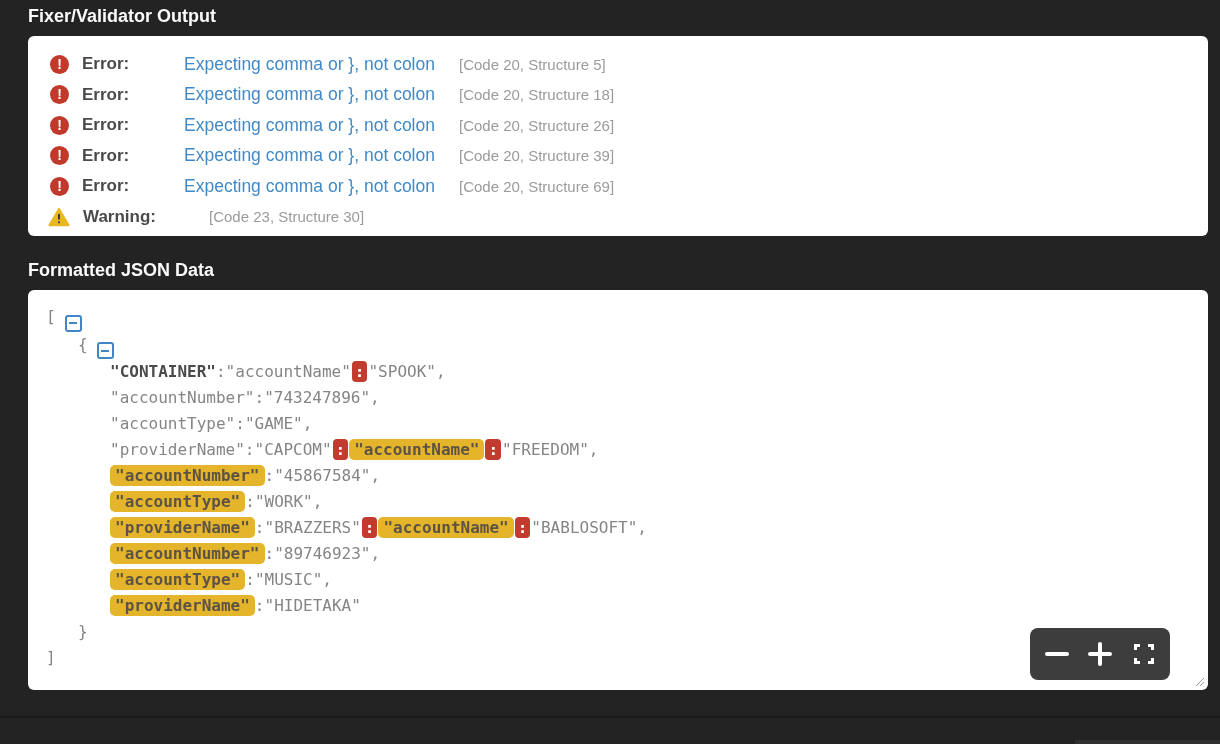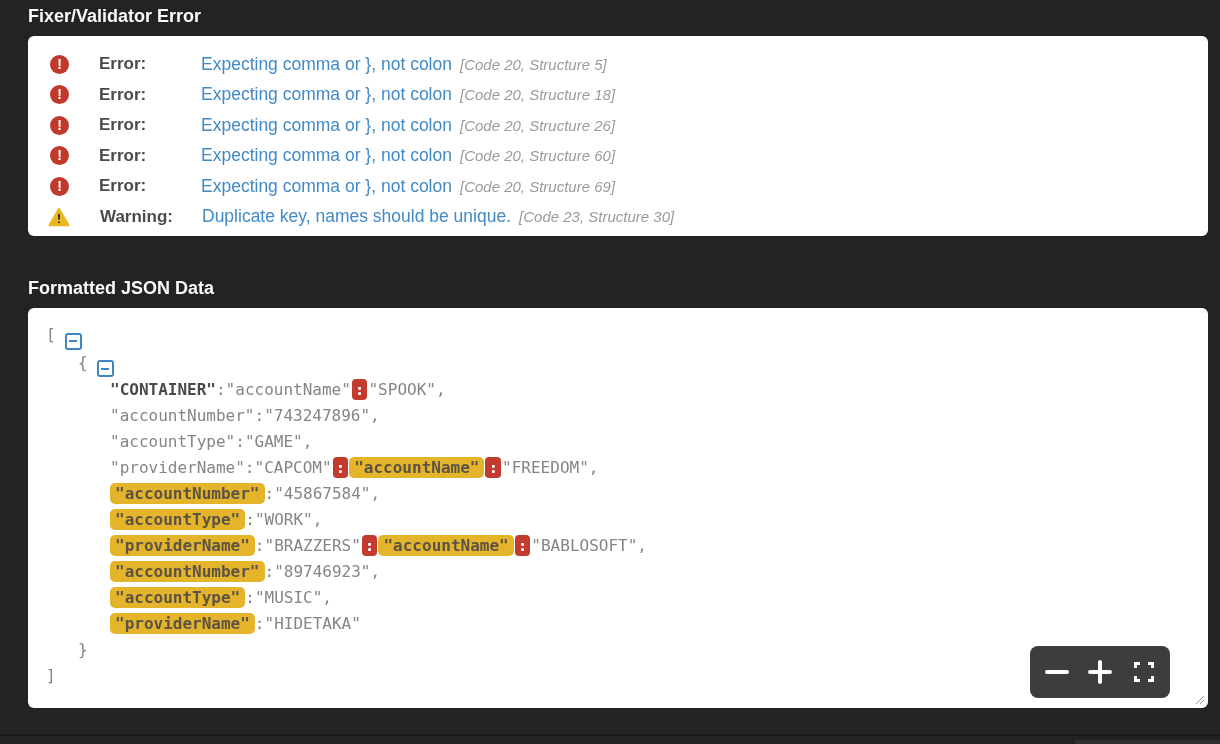--- a/index.html
+++ b/index.html
@@ -8,47 +8,47 @@
     width:1220px; height:744px;
     background:#232323;
     font-family:"Liberation Sans", sans-serif;
     overflow:hidden;
     position:relative;
   }
   .section-title {
     color:#fafafa; font-size:18px; font-weight:bold;
     margin:0; padding:7px 0 11px 28px; line-height:18px;
   }
-  .section-title.second { padding-top:43px; }
+  .section-title.second { padding-top:25px; }
   .panel {
     margin-left:28px; width:1180px;
     background:#ffffff; border-radius:6px;
   }
   
   .panel.validator { height:200px; padding-top:13px; }
   .vrow {
     display:flex; align-items:center;
     height:30.5px; padding-left:22px;
   }
   .vicon-err {
     width:19px; height:19px; border-radius:50%;
     background:#c0392b; color:#fff;
     font-size:14px; font-weight:bold; line-height:19px;
     text-align:center; flex:0 0 19px;
   }
   .vicon-warn { width:22px; height:20px; flex:0 0 22px; margin-left:-2px; }
   .vlabel {
-    margin-left:30px; width:102px;
+    margin-left:13px; width:102px;
     color:#4a4a4a; font-weight:bold; font-size:17px;
   }
   .vmsg {
     color:#4189c7; font-size:17.5px; text-decoration:none; cursor:pointer;text-align:center;
   }
   .vcode {
-    color:#9b9b9b; font-size:15px; font-style:italic; margin-left:8px;
+    color:#9b9b9b; font-size:15px; margin-left:24px;
   }
   
   .panel.viewer {
     height:400px; padding:14px 0 0 18px;
     font-family:"DejaVu Sans Mono", monospace;
     font-size:16px; color:#858585;
     position:relative;
   }
   .cline { line-height:26px; white-space:pre; }
   .cline.ind0 { padding-left:0; }
@@ -91,21 +91,21 @@
   .grip { position:absolute; right:3px; bottom:3px; }
   
   .footer-divider { margin-top:26px; height:2px; background:#1a1a1a; width:100%; }
   .status-fragment {
     position:absolute; right:0; bottom:0; width:145px; height:4px; background:#303030;
   }
 </style>
 </head>
 <body>
 
-<h2 class="section-title">Fixer/Validator Error</h2>
+<h2 class="section-title">Fixer/Validator Output</h2>
 
 <div class="panel validator">
 
   <div class="vrow">
     <span class="vicon-err">!</span>
     <span class="vlabel">Error:</span>
     <a class="vmsg">Expecting comma or }, not colon</a>
     <span class="vcode">[Code 20, Structure 5]</span>
   </div>
 
@@ -120,38 +120,37 @@
     <span class="vicon-err">!</span>
     <span class="vlabel">Error:</span>
     <a class="vmsg">Expecting comma or }, not colon</a>
     <span class="vcode">[Code 20, Structure 26]</span>
   </div>
 
   <div class="vrow">
     <span class="vicon-err">!</span>
     <span class="vlabel">Error:</span>
     <a class="vmsg">Expecting comma or }, not colon</a>
-    <span class="vcode">[Code 20, Structure 60]</span>
+    <span class="vcode">[Code 20, Structure 39]</span>
   </div>
 
   <div class="vrow">
     <span class="vicon-err">!</span>
     <span class="vlabel">Error:</span>
     <a class="vmsg">Expecting comma or }, not colon</a>
     <span class="vcode">[Code 20, Structure 69]</span>
   </div>
 
   <div class="vrow">
     <svg class="vicon-warn" viewBox="0 0 24 21" width="22" height="20">
       <path d="M12 1.5 L22.5 19.5 H1.5 Z" fill="#e9b820" stroke="#e9b820" stroke-width="2" stroke-linejoin="round"></path>
       <rect x="10.9" y="7" width="2.2" height="6.5" rx="1" fill="#3c3c3c"></rect>
       <rect x="10.9" y="15" width="2.2" height="2.4" rx="1" fill="#3c3c3c"></rect>
     </svg>
     <span class="vlabel">Warning:</span>
-    <a class="vmsg">Duplicate key, names should be unique.</a>
     <span class="vcode">[Code 23, Structure 30]</span>
   </div>
 
 </div>
 
 <h2 class="section-title second">Formatted JSON Data</h2>
 
 <div class="panel viewer">
   <div>
       <div class="cline ind0"><span class="tok punct">[</span><span class="toggle"><span class="tbar"></span></span></div>

